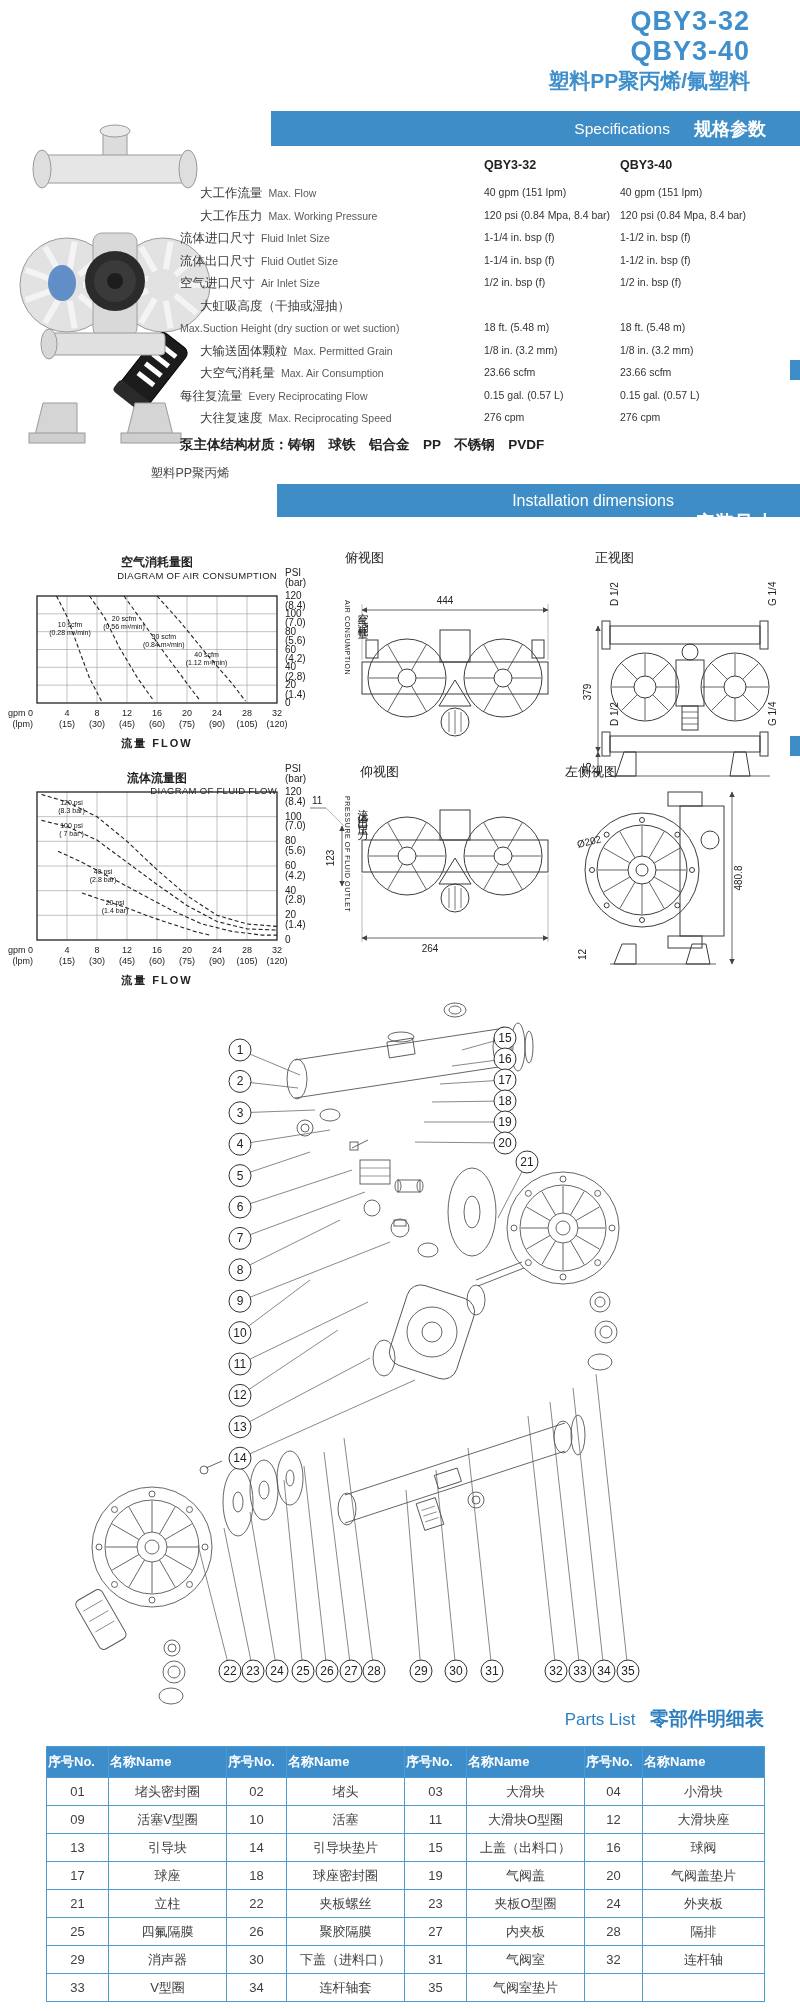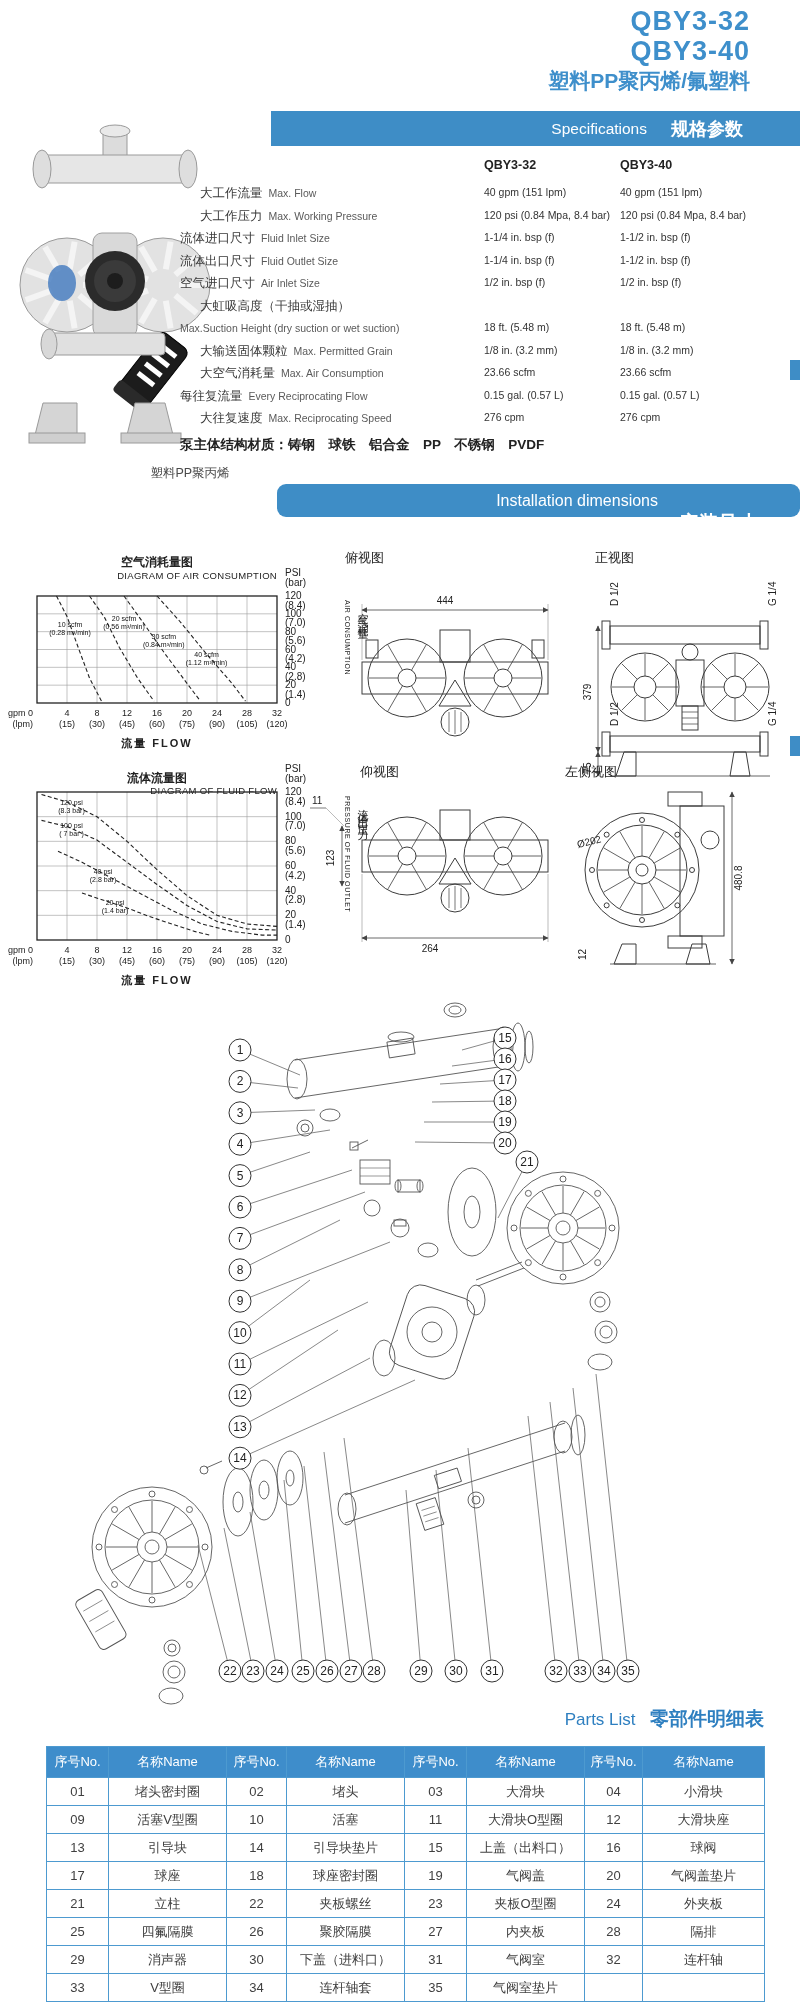--- a/index.html
+++ b/index.html
@@ -42,40 +42,40 @@
   .xlabel{position:absolute;font-size:11px;font-weight:bold;color:#222;width:240px;text-align:center;letter-spacing:2px;}
   .clbl{position:absolute;font-size:7px;line-height:8px;color:#111;width:52px;text-align:center;}
   .vlbl{position:absolute;writing-mode:vertical-rl;font-size:11px;letter-spacing:4px;color:#222;}
   .rotlbl{position:absolute;transform:rotate(90deg);transform-origin:0 0;font-size:7px;
           letter-spacing:.6px;color:#222;white-space:nowrap;}
   
   .parts-title{position:absolute;left:420px;top:1706px;width:344px;text-align:right;color:#2E7FC0;white-space:nowrap;}
   .parts-title .en{font-size:17px;}
   .parts-title .cn{font-size:19px;font-weight:bold;margin-left:10px;}
   .parts{position:absolute;left:46px;top:1746px;width:718px;border-collapse:collapse;table-layout:fixed;}
-  .parts th{background:#3E8DCB;color:#fff;font-size:13px;font-weight:normal;height:28px;
-            border:1px solid #4D9AD0;text-align:center;}
+  .parts th{background:#3E8DCB;color:#fff;font-size:13px;font-weight:bold;height:28px;
+            border:1px solid #4D9AD0;text-align:left;}
   .parts td{height:25px;border:1px solid #4D9AD0;font-size:13px;color:#3f3f3f;text-align:center;
             overflow:hidden;white-space:nowrap;}
   
   .dt{font:10px "Liberation Sans",sans-serif;fill:#222;}
   .dlabel{font:13px "Liberation Sans","DejaVu Sans",sans-serif;fill:#222;}
 </style>
 </head>
 <body>
 
 <div class="page">
 
   <div class="brand">
     <div class="model">QBY3-32</div>
     <div class="model">QBY3-40</div>
     <div class="sub">塑料PP聚丙烯/氟塑料</div>
   </div>
 
-  <div class="bar" style="left:271px;top:111px;width:529px;height:35px;padding-right:57px;box-sizing:border-box;">
+  <div class="bar" style="left:271px;top:111px;width:529px;height:35px;padding-right:34px;box-sizing:border-box;">
     <span class="en">Specifications</span>
     <span class="cn">规格参数</span>
   </div>
 
   <svg class="abs" style="left:15px;top:115px;" width="200" height="345" viewBox="0 0 200 345">
     <g stroke="#9a9a9a" stroke-width="1">
       <rect x="88" y="16" width="24" height="26" fill="#dcdcdc"></rect>
       <ellipse cx="100" cy="16" rx="15" ry="6" fill="#e9e9e9"></ellipse>
       <rect x="20" y="40" width="160" height="28" rx="5" fill="#e6e6e6"></rect>
       <ellipse cx="27" cy="54" rx="9" ry="19" fill="#dedede"></ellipse>
@@ -146,21 +146,21 @@
         <div class="spec-row"><span class="cn ind">大空气消耗量</span><span class="en">Max. Air Consumption</span><span class="v v1">23.66 scfm</span><span class="v v2">23.66 scfm</span></div>
         <div class="spec-row"><span class="cn">每往复流量</span><span class="en">Every Reciprocating Flow</span><span class="v v1">0.15 gal. (0.57 L)</span><span class="v v2">0.15 gal. (0.57 L)</span></div>
         <div class="spec-row"><span class="cn ind">大往复速度</span><span class="en">Max. Reciprocating Speed</span><span class="v v1">276 cpm</span><span class="v v2">276 cpm</span></div>
       </div>
     <div class="mat-cn">泵主体结构材质：铸钢　球铁　铝合金　PP　不锈钢　PVDF</div>
   </div>
 
   <div class="edge-sq" style="top:360px;"></div>
   <div class="edge-sq" style="top:736px;"></div>
 
-  <div class="bar bar2" style="left:277px;top:484px;width:523px;height:33px;padding-right:44px;box-sizing:border-box;border-radius:9px;">
+  <div class="bar bar2" style="left:277px;top:484px;width:523px;height:33px;padding-right:28px;box-sizing:border-box;">
     <span class="en">Installation dimensions</span>
     <span class="cn">安装尺寸</span>
   </div>
 
   <div class="chart" id="chart1" style="top:548px;height:228px;">
     <div class="t-cn" style="top:6px;">空气消耗量图</div>
     <div class="t-en" style="top:22px;">DIAGRAM OF AIR CONSUMPTION</div>
   <svg viewBox="0 0 240 107" width="240" height="107" style="position: absolute; left: 37px; top: 48px; overflow: visible;">
         <line x1="30" y1="0" x2="30" y2="107" stroke="#9a9a9a" stroke-width="0.6"></line>
         <line x1="60" y1="0" x2="60" y2="107" stroke="#9a9a9a" stroke-width="0.6"></line>

